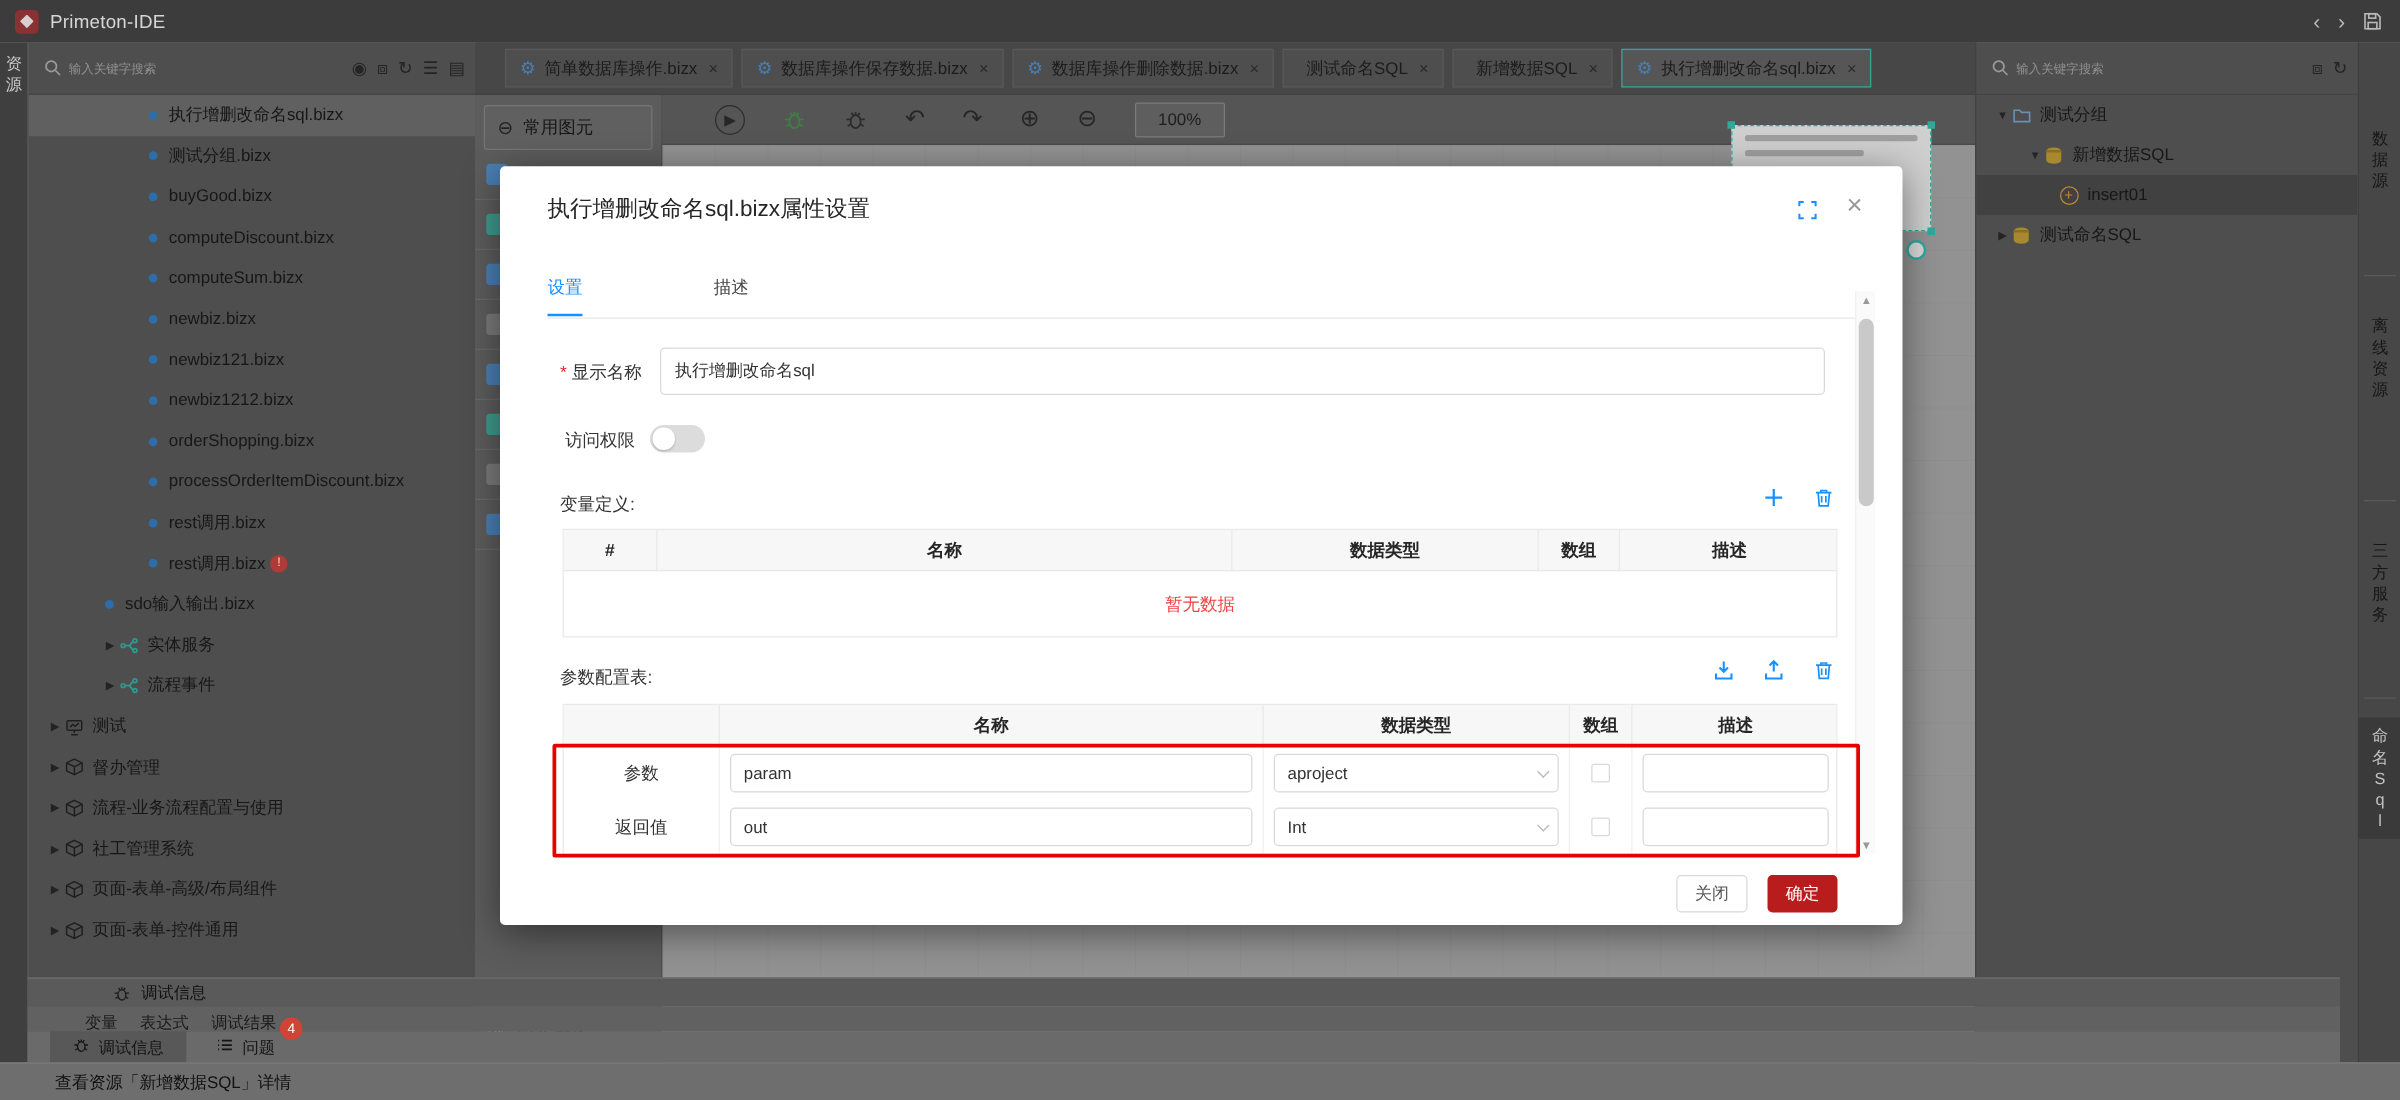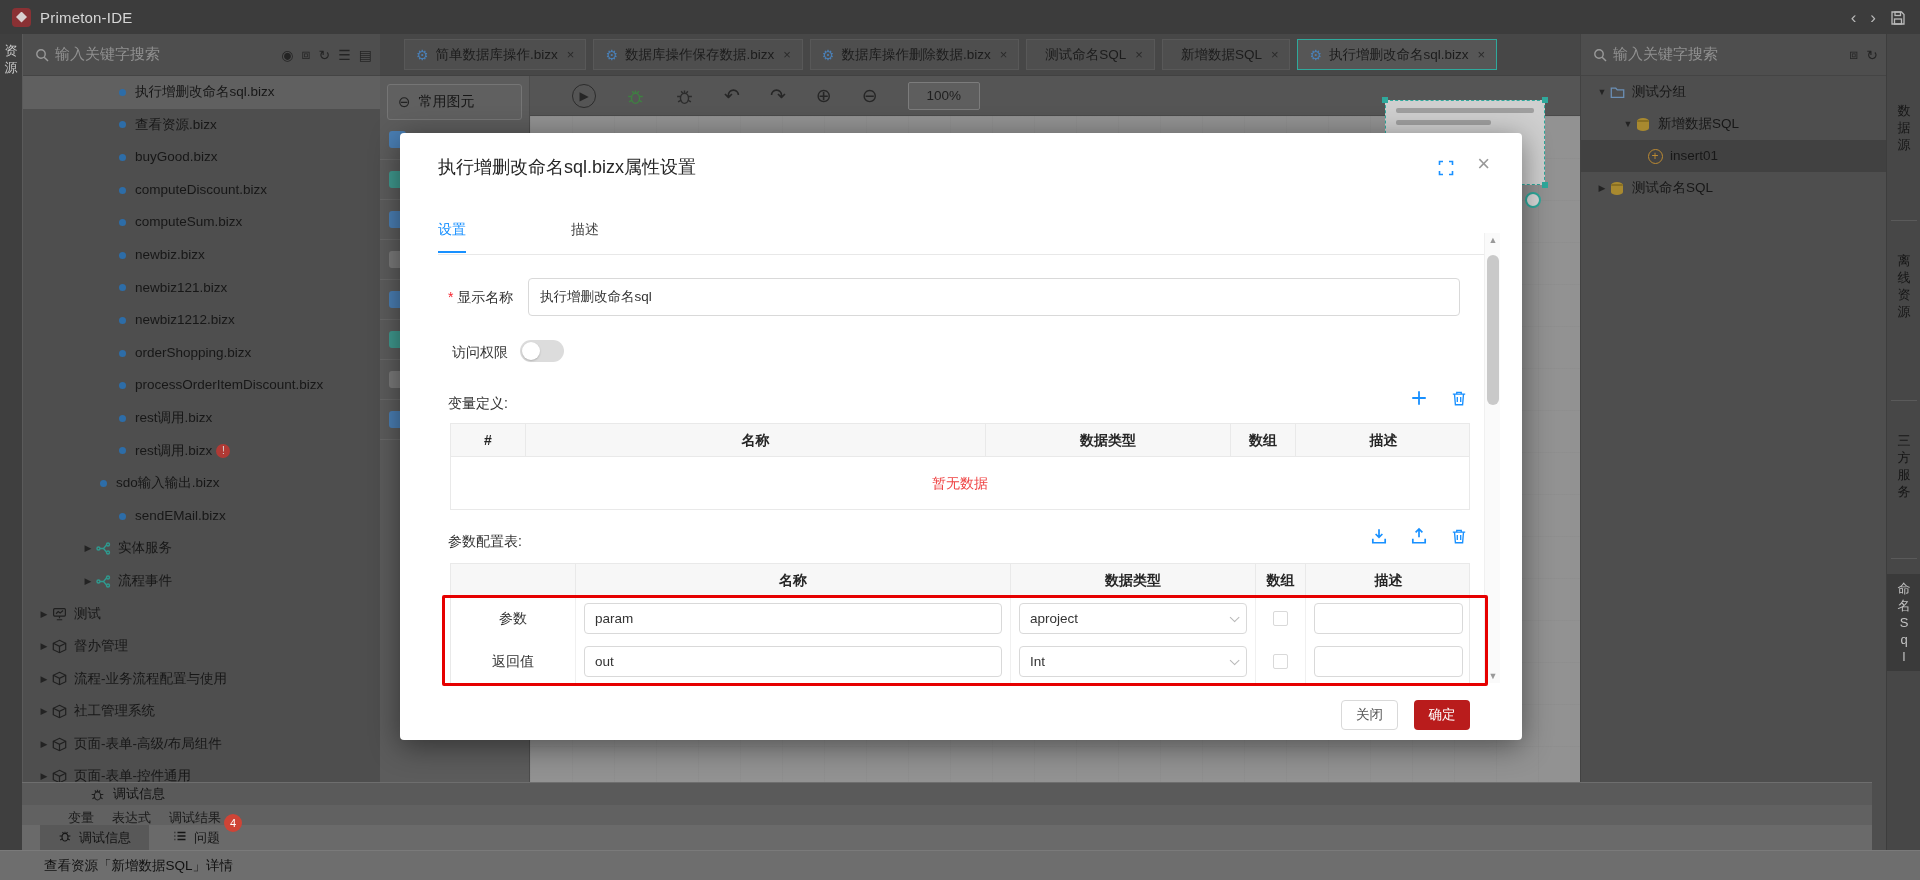--- a/index.html
+++ b/index.html
@@ -20,21 +20,21 @@
   .rail-left { position:absolute; left:0; top:34px; width:22px; height:816px; background:#3f3f3f; z-index:4; }
   .rail-left .rail-label { margin-top:8px; text-align:center; color:#c9c9c9; font-size:13px; line-height:17px; }
   .left-panel { position:absolute; left:22px; top:34px; width:358px; height:816px; background:#4e4e4e; z-index:3; overflow:hidden; border-left:1px solid #5a5a5a;}
   .center-col { position:absolute; left:380px; top:34px; width:1200px; height:816px; background:#555; z-index:1; }
   .right-panel { position:absolute; left:1580px; top:34px; width:306px; height:816px; background:#4e4e4e; z-index:3; border-left:1px solid #424242; }
   .rail-right { position:absolute; left:1886px; top:34px; width:34px; height:816px; background:#474747; z-index:4; border-left:1px solid #3d3d3d;}
 
   
   .search-row { height:42px; display:flex; align-items:center; padding:0 8px; border-bottom:1px solid #444; }
   .search-row .mag { color:#9a9a9a; margin:0 6px 0 4px; }
-  .search-ph { color:#909090; font-size:15px; flex:1; white-space:nowrap; overflow:hidden; }
+  .search-ph { color:#909090; font-size:10px; flex:1; white-space:nowrap; overflow:hidden; }
   .mini-icons { display:flex; gap:8px; color:#242424; font-size:14px; align-items:center;}
   .mini-icons span { cursor:default; }
 
   
   .tree { position:absolute; left:0; right:0; top:42px; bottom:0; overflow:hidden; }
   .tree-row { height:32.6px; line-height:32.6px; font-size:13.5px; color:#171717; white-space:nowrap; display:flex; align-items:center; cursor:default; }
   .tree-row.sel { background:#606060; }
   .tree-row .arrow { font-size:9px; color:#232323; width:14px; display:inline-block; text-align:center; flex:0 0 14px;}
   .tree-row .dot { width:7px; height:7px; border-radius:50%; background:#2d6da8; margin-right:9px; flex:0 0 7px;}
   .tree-row .ticon { width:16px; height:16px; margin-right:7px; flex:0 0 16px; display:flex; align-items:center; justify-content:center;}
@@ -172,21 +172,21 @@
           <span>▤</span>
         </span>
     </div>
     <div class="tree" id="leftTree">
         <div class="tree-row sel" style="padding-left: 96px;">
           <span class="dot"></span>
           <span>执行增删改命名sql.bizx</span>
         </div>
         <div class="tree-row" style="padding-left: 96px;">
           <span class="dot"></span>
-          <span>查看资源.bizx</span>
+          <span>测试分组.bizx</span>
         </div>
         <div class="tree-row" style="padding-left: 96px;">
           <span class="dot"></span>
           <span>buyGood.bizx</span>
         </div>
         <div class="tree-row" style="padding-left: 96px;">
           <span class="dot"></span>
           <span>computeDiscount.bizx</span>
         </div>
         <div class="tree-row" style="padding-left: 96px;">
@@ -215,27 +215,23 @@
         </div>
         <div class="tree-row" style="padding-left: 96px;">
           <span class="dot"></span>
           <span>rest调用.bizx</span>
         </div>
         <div class="tree-row" style="padding-left: 96px;">
           <span class="dot"></span>
           <span>rest调用.bizx</span>
           <span class="badge-alert">!</span>
         </div>
-        <div class="tree-row" style="padding-left: 77px;">
+        <div class="tree-row" style="padding-left: 61px;">
           <span class="dot"></span>
           <span>sdo输入输出.bizx</span>
-        </div>
-        <div class="tree-row" style="padding-left: 96px;">
-          <span class="dot"></span>
-          <span>sendEMail.bizx</span>
         </div>
         <div class="tree-row" style="padding-left: 58px;">
           <span class="arrow">▶</span>
           <span class="ticon">
             <svg width="15" height="15" viewBox="0 0 14 14" fill="none" stroke="#2f9a8f" stroke-width="1.3">
               <path d="M3.5 7h3.5M10 3.5 7 7l3 3.5"></path>
               <circle cx="2.3" cy="7" r="1.4"></circle>
               <circle cx="11.2" cy="3.3" r="1.4"></circle>
               <circle cx="11.2" cy="10.7" r="1.4"></circle>
             </svg>

